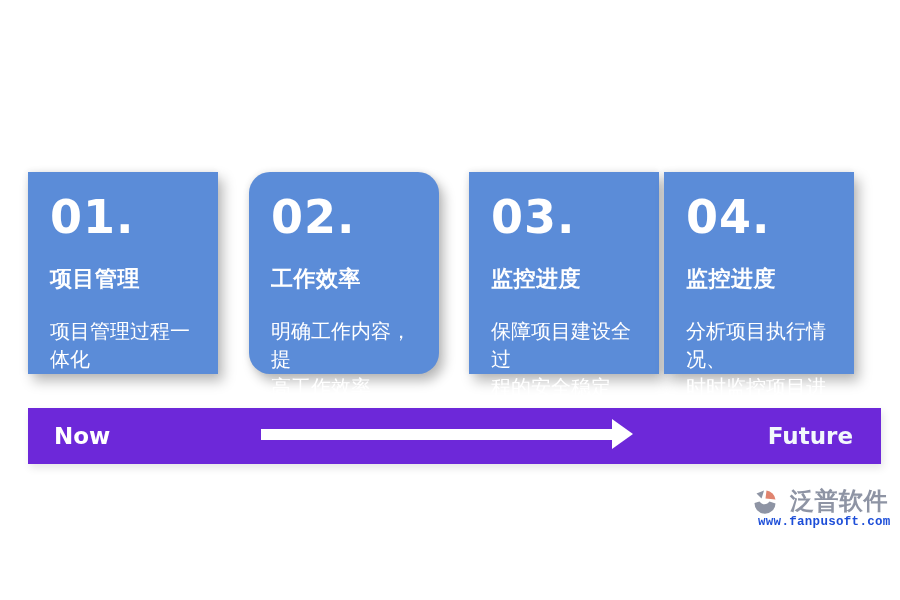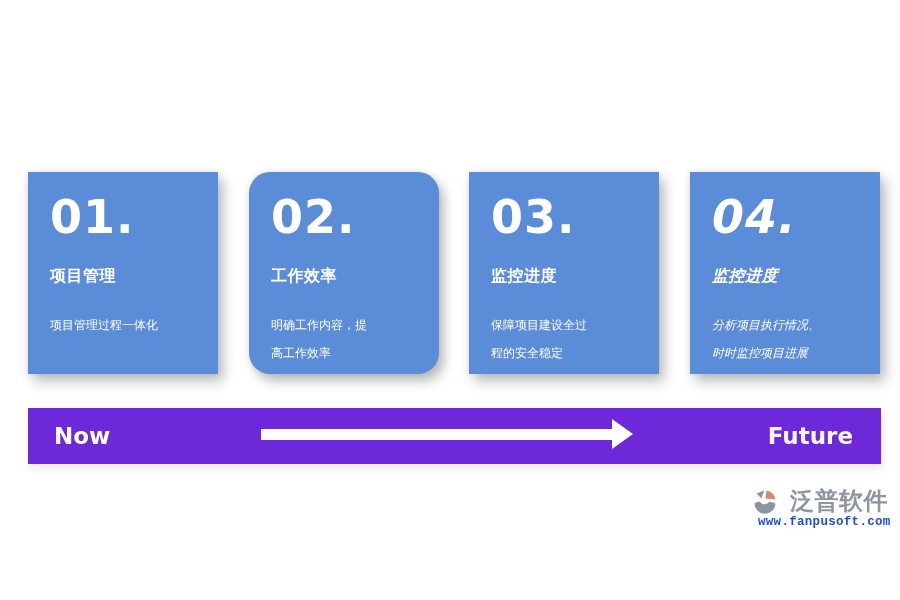--- a/index.html
+++ b/index.html
@@ -18,38 +18,38 @@
     width: 190px; height: 202px;
     background: #5b8cd8;
     box-shadow: 5px 7px 12px rgba(0,0,0,0.28), -1px -1px 6px rgba(0,0,0,0.07);
     box-sizing: border-box;
     padding: 22px 14px 0 22px;
     color: #ffffff;
   }
   .card-1 { left: 28px; }
   .card-2 { left: 249px; border-radius: 21px; }
   .card-3 { left: 469px; }
-  .card-4 { left: 690px; font-style: italic; }
+  .card-4 { left: 664px; }
 
   .card-number {
     font-size: 46px;
     font-weight: 700;
     line-height: 1;
     letter-spacing: 1px;
   }
   .card-title {
     margin-top: 28px;
-    font-size: 16px;
+    font-size: 22px;
     font-weight: 700;
     letter-spacing: 0.5px;
     line-height: 1;
   }
   .card-desc {
     margin-top: 27px;
-    font-size: 12px;
+    font-size: 20px;
     line-height: 28px;
     white-space: pre-line;
   }
 
   
   .timeline {
     position: absolute;
     left: 28px; top: 408px;
     width: 853px; height: 56px;
     background: #6d28d9;

